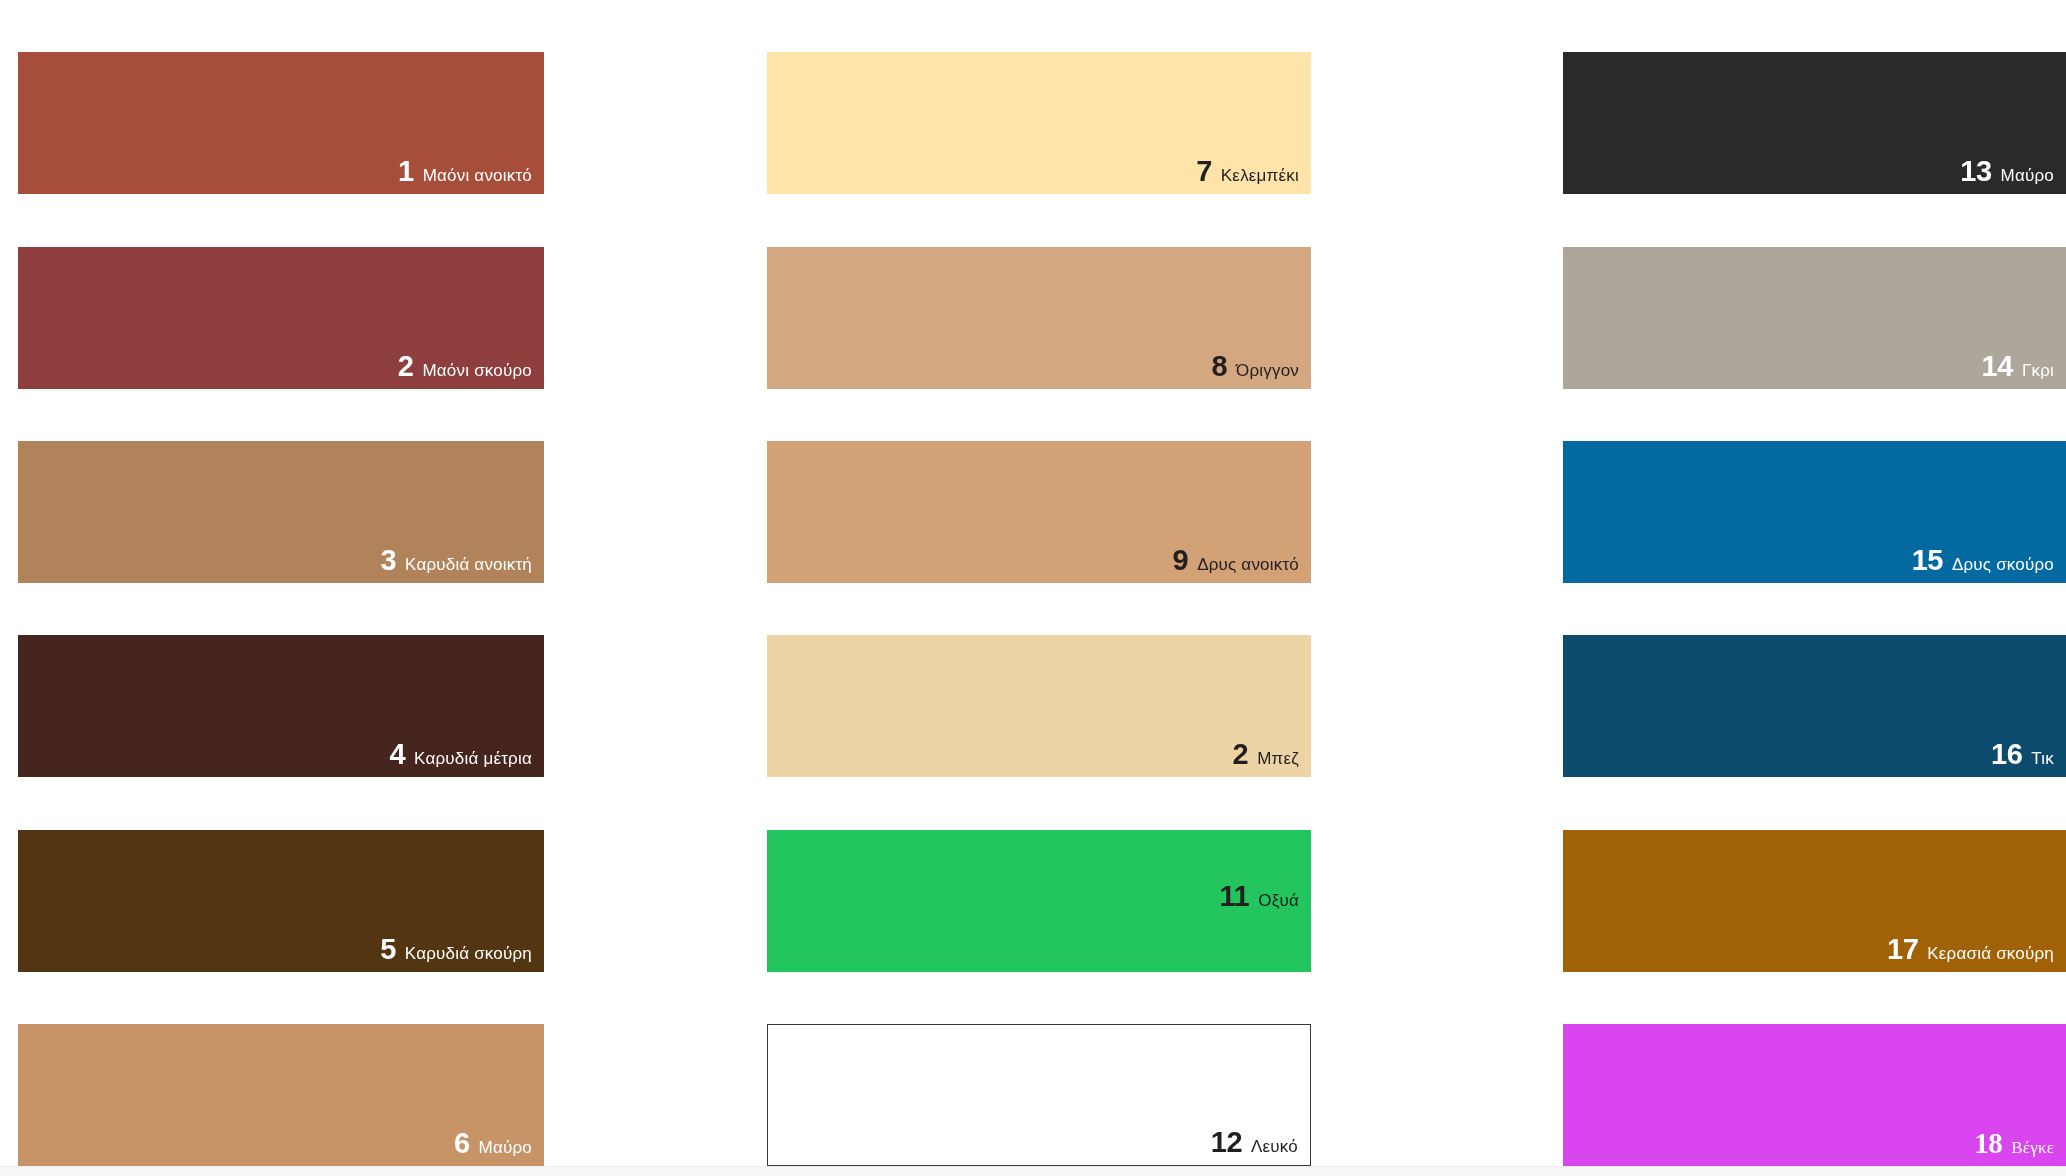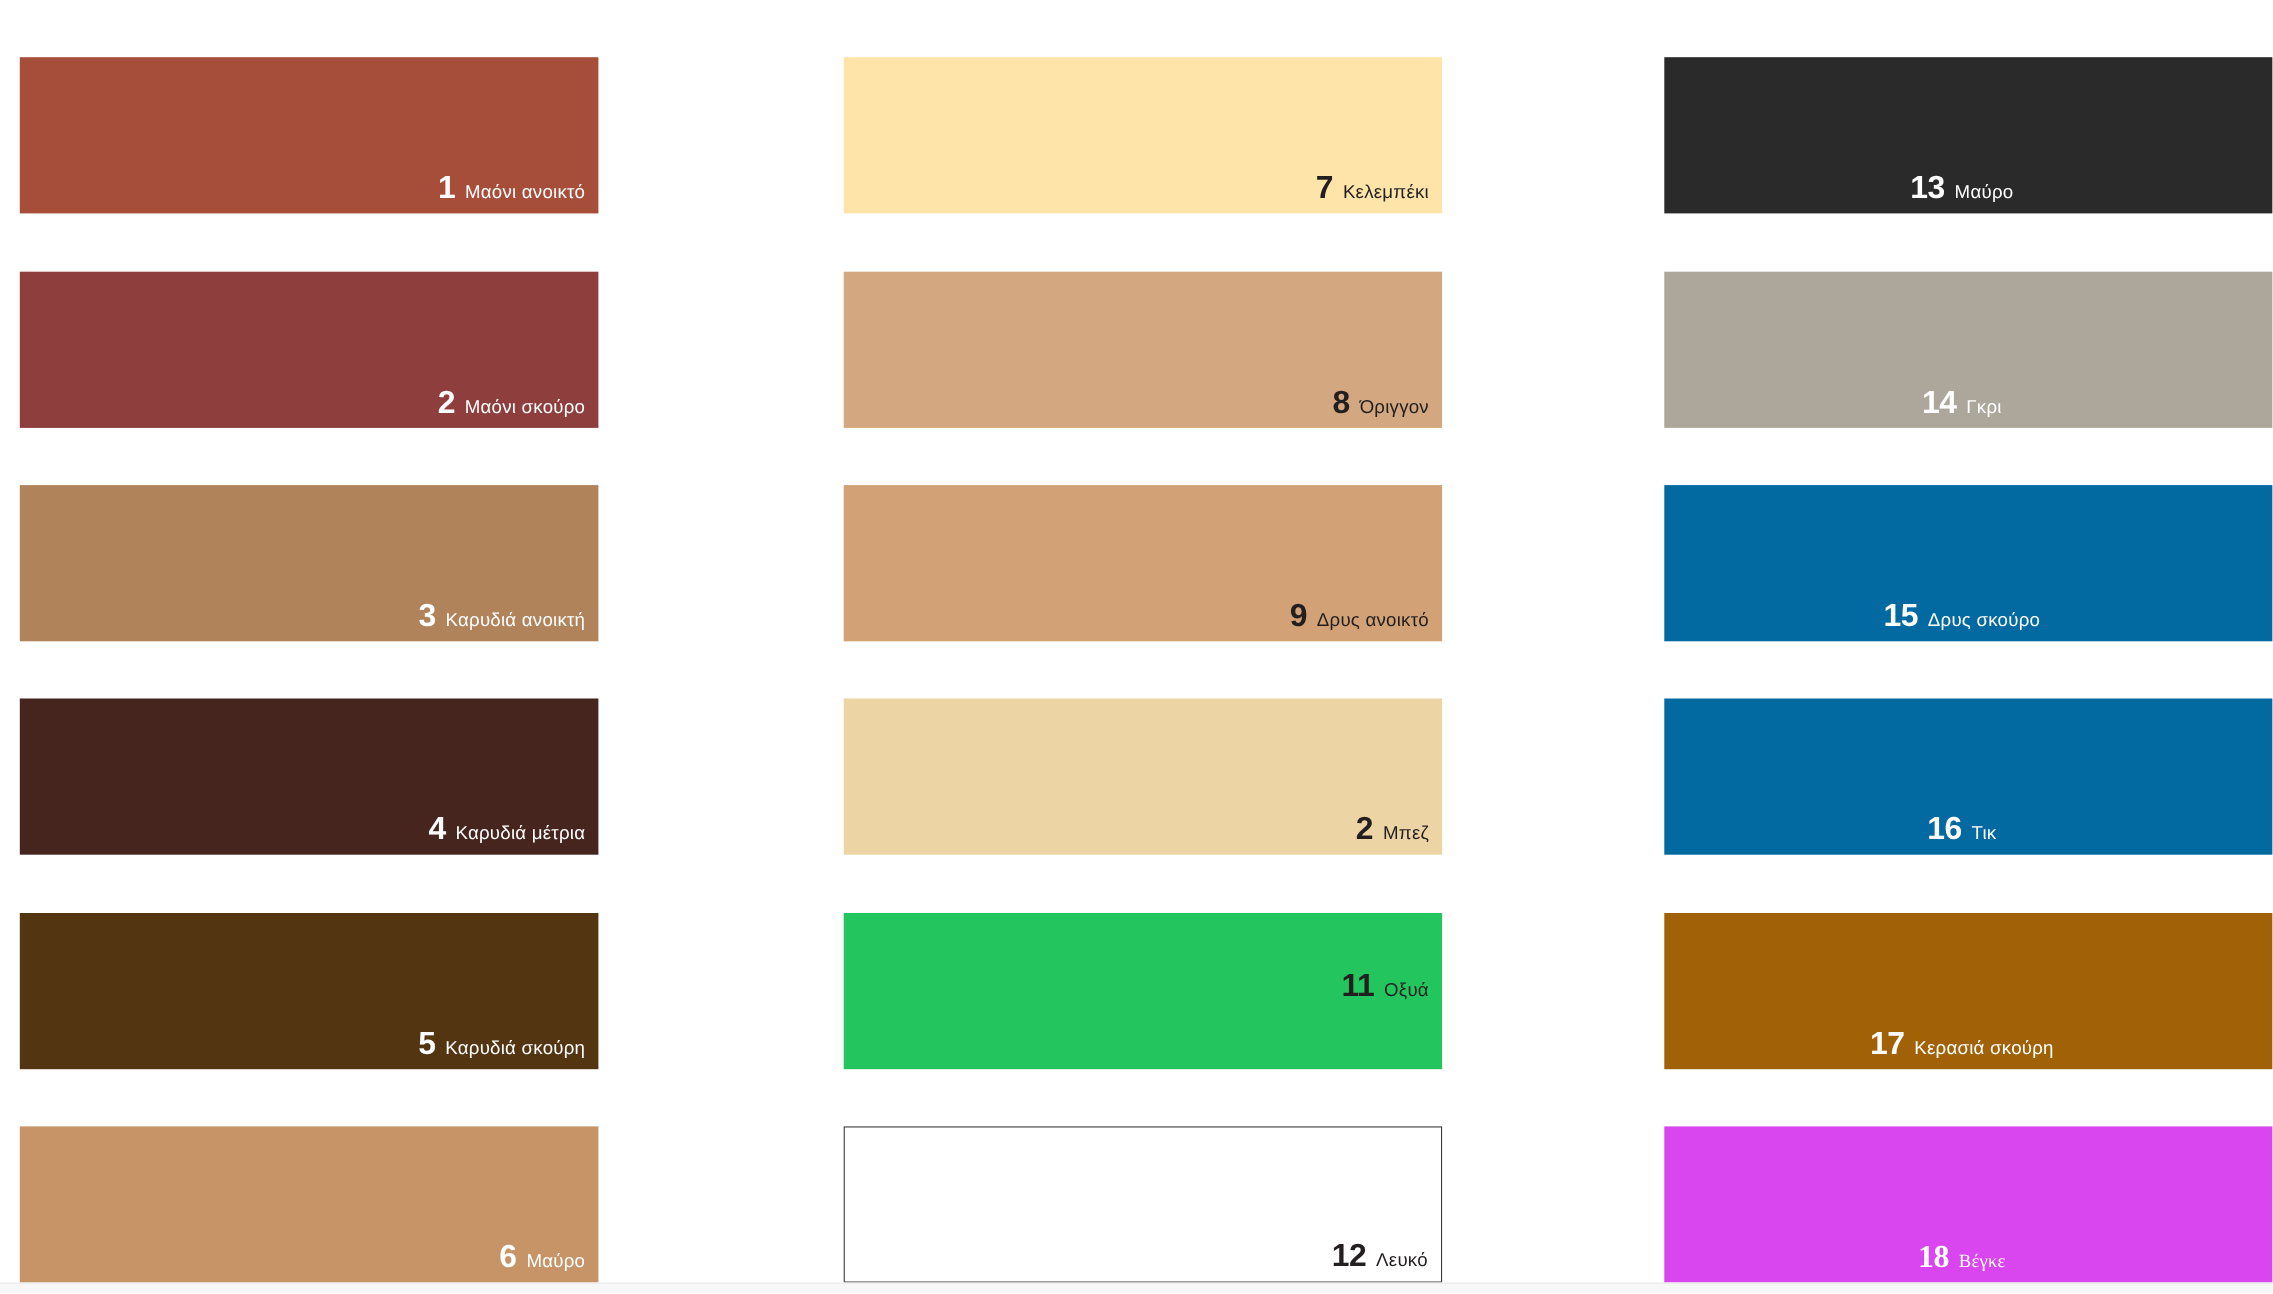--- a/index.html
+++ b/index.html
@@ -95,21 +95,21 @@
 
   .bordered { border: 1px solid #3a3a3a; }
 
   
   #col-1 { grid-column: 1; grid-row: 1 / span 6; }
   #col-2 { grid-column: 3; grid-row: 1 / span 6; }
   #col-3 { grid-column: 5; grid-row: 1 / span 6; }
 
   #col-1 .swatch { width: 544px; }
   #col-2 .swatch { width: 544px; }
-  #col-3 .swatch { width: 553px; justify-content: center; }
+  #col-3 .swatch { width: 503px; }
 
   
   #col-1 .swatch-cell { justify-content: flex-start; padding-left: 18px; }
   #col-1 .swatch { width: 526px; }
 </style>
 </head>
 <body>
 
 <div id="palette-page">
 
@@ -234,21 +234,21 @@
         </div>
         <div class="swatch-cell">
           <div class="swatch on-dark" style="background: #0369a1;">
             <div class="swatch-label">
               <span class="swatch-number">15</span>
               <span class="swatch-name">Δρυς σκούρο</span>
             </div>
           </div>
         </div>
         <div class="swatch-cell">
-          <div class="swatch on-dark" style="background: #0369a1;">
+          <div class="swatch on-dark" style="background: #0c4a6e;">
             <div class="swatch-label">
               <span class="swatch-number">16</span>
               <span class="swatch-name">Τικ</span>
             </div>
           </div>
         </div>
         <div class="swatch-cell">
           <div class="swatch on-dark" style="background: #a16207;">
             <div class="swatch-label">
               <span class="swatch-number">17</span>

